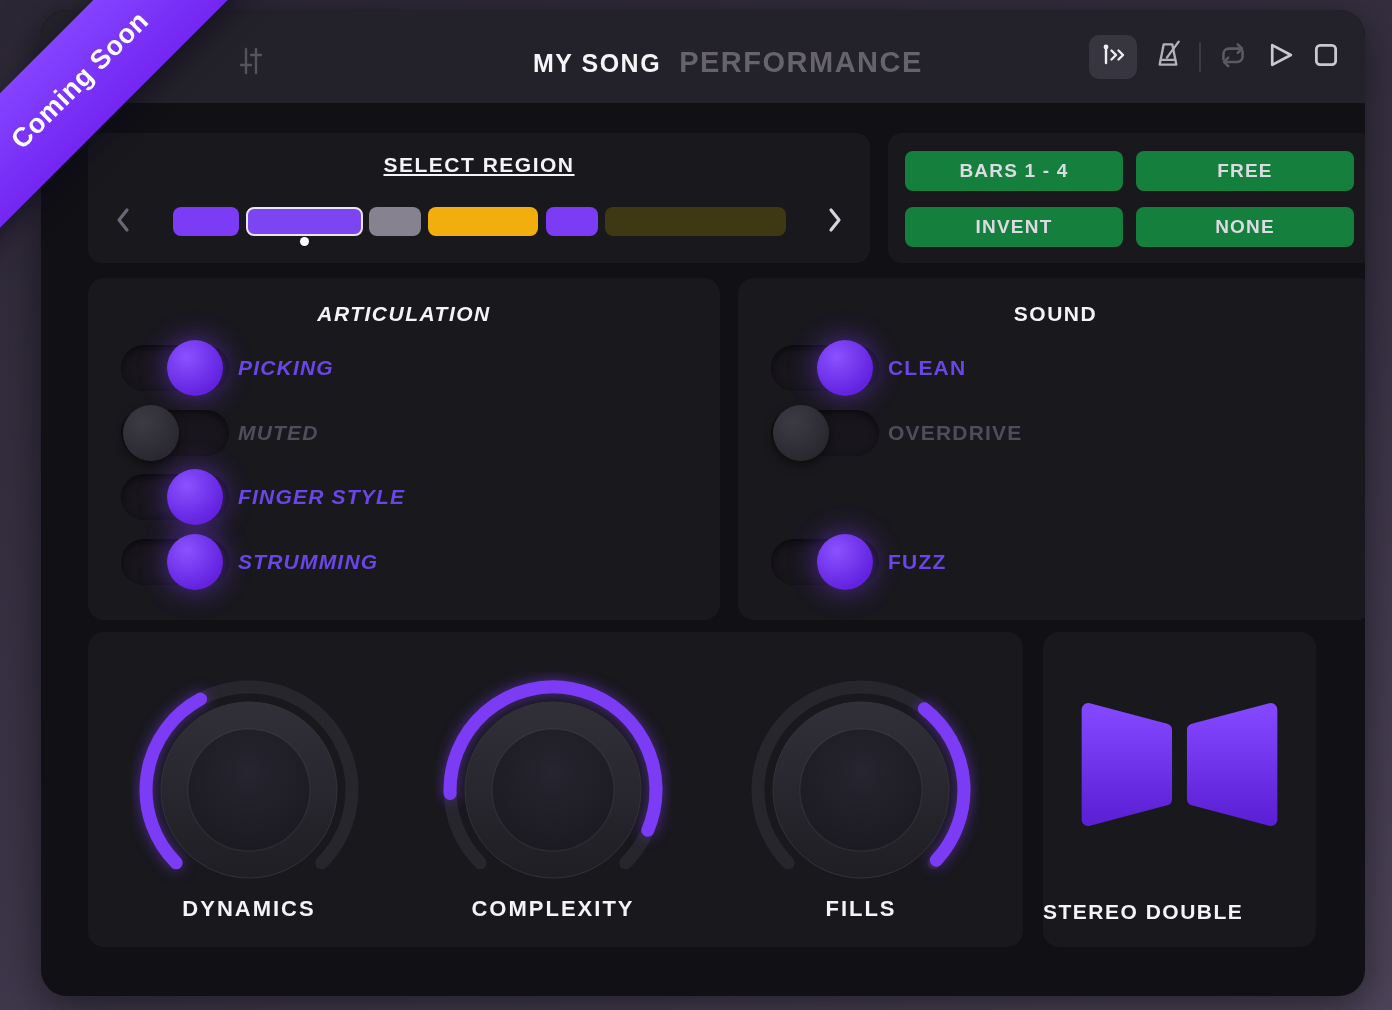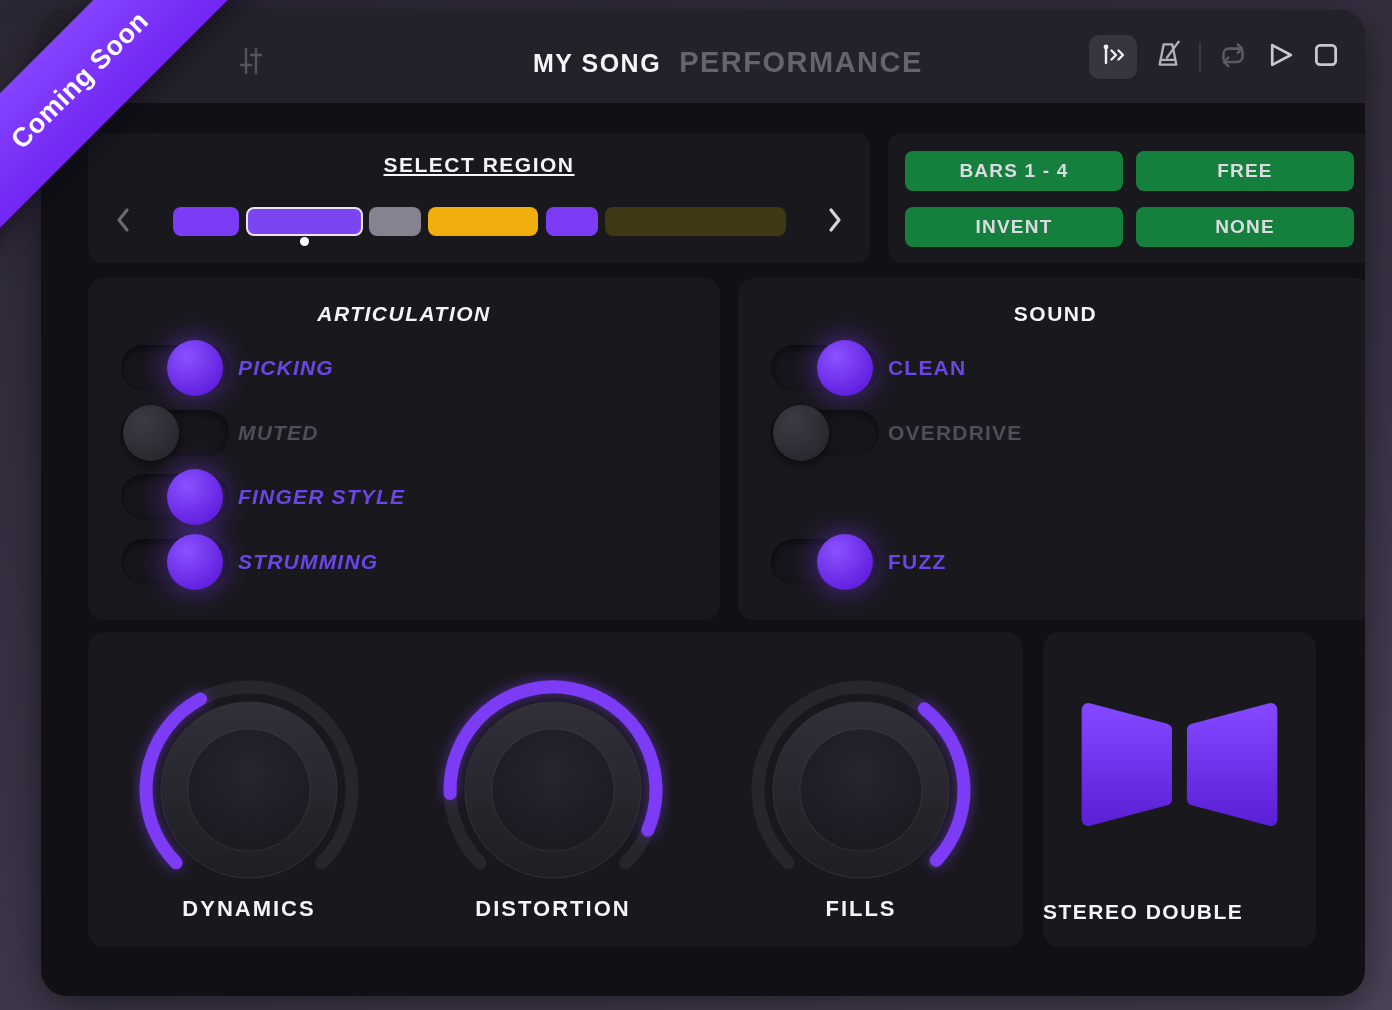--- a/index.html
+++ b/index.html
@@ -269,21 +269,21 @@
     <div class="knob-label" style="left:43px;">DYNAMICS</div>
 
     <div class="knob" style="left:347px;">
       <svg width="236" height="236" viewBox="0 0 236 236" fill="none">
         <path class="arc-track" d="M45.2 190.8 A103 103 0 1 1 190.8 190.8" stroke-width="13" stroke-linecap="round"></path>
         <path class="arc-value" d="M15.1 121.6 A103 103 0 1 1 212.8 158.2" stroke-width="13" stroke-linecap="round"></path>
         <circle cx="118" cy="118" r="88" fill="url(#knobGrad)" stroke="#33323b" stroke-width="1"></circle>
         <circle cx="118" cy="118" r="61" fill="url(#knobInnerGrad)" stroke="rgba(255,255,255,.05)" stroke-width="1.5"></circle>
       </svg>
     </div>
-    <div class="knob-label" style="left:347px;">DISTORTION</div>
+    <div class="knob-label" style="left:347px;">COMPLEXITY</div>
 
     <div class="knob" style="left:655px;">
       <svg width="236" height="236" viewBox="0 0 236 236" fill="none">
         <path class="arc-track" d="M45.2 190.8 A103 103 0 1 1 190.8 190.8" stroke-width="13" stroke-linecap="round"></path>
         <path class="arc-value" d="M181.4 36.8 A103 103 0 0 1 193.3 188.2" stroke-width="13" stroke-linecap="round"></path>
         <circle cx="118" cy="118" r="88" fill="url(#knobGrad)" stroke="#33323b" stroke-width="1"></circle>
         <circle cx="118" cy="118" r="61" fill="url(#knobInnerGrad)" stroke="rgba(255,255,255,.05)" stroke-width="1.5"></circle>
       </svg>
     </div>
     <div class="knob-label" style="left:655px;">FILLS</div>

